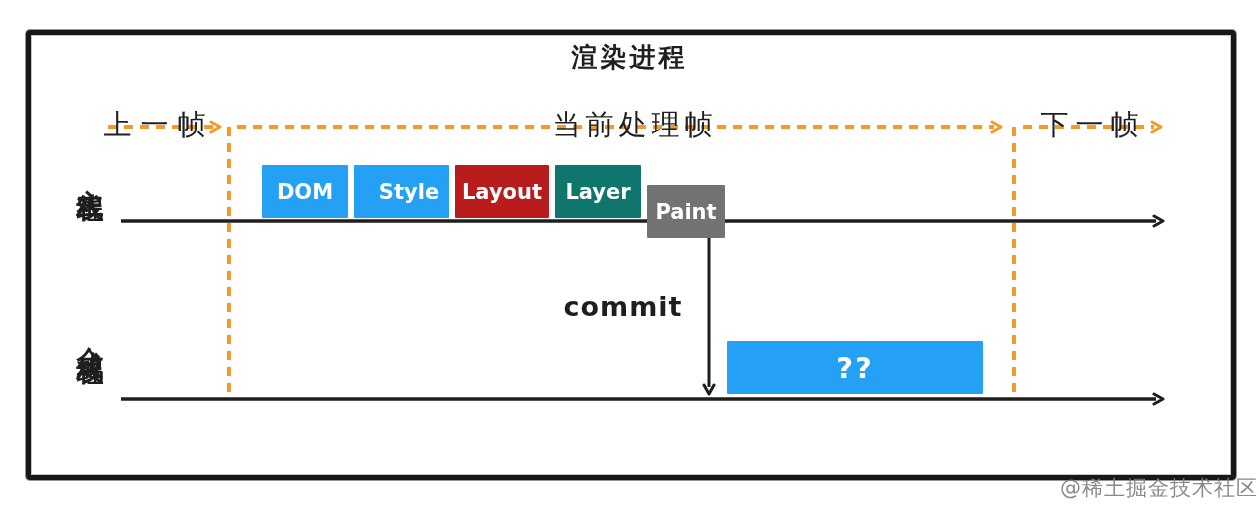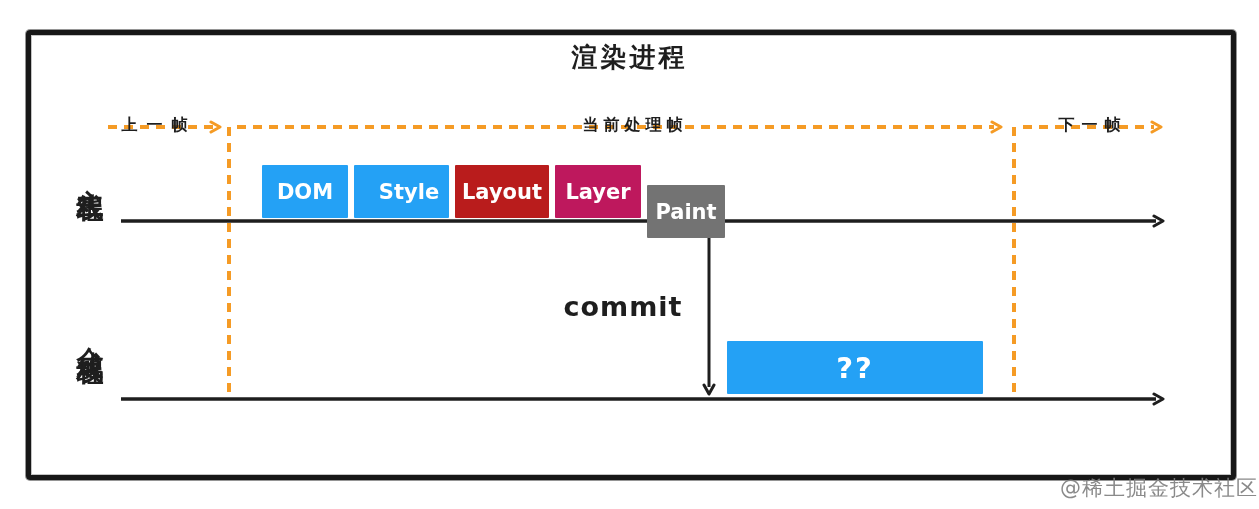--- a/index.html
+++ b/index.html
@@ -17,21 +17,21 @@
     box-shadow:0 0 0 1px rgba(20,20,20,.45), inset 0 0 0 1px rgba(20,20,20,.25);
     box-sizing:border-box;z-index:0;
   }
   svg.lines{position:absolute;left:0;top:0;z-index:1;}
   .title{
     position:absolute;left:0;right:0;top:40px;text-align:center;
     font-size:26px;font-weight:600;letter-spacing:3px;z-index:2;
   }
   .frame-label{
     position:absolute;top:110px;height:30px;line-height:30px;
-    font-size:16px;font-weight:700;text-align:center;z-index:2;
+    font-size:28px;font-weight:400;text-align:center;z-index:2;
     letter-spacing:9px;white-space:nowrap;
   }
   .frame-label.prev{left:100px;width:118px;}
   .frame-label.cur{left:552px;width:166px;letter-spacing:5px;}
   .frame-label.next{left:1040px;width:106px;letter-spacing:7px;}
   .thread-label{
     position:absolute;left:70px;width:40px;z-index:2;
     writing-mode:vertical-rl;text-orientation:upright;
     font-size:27px;font-weight:600;letter-spacing:5px;line-height:40px;
     text-align:center;
@@ -97,21 +97,21 @@
   <div class="frame-label cur">当前处理帧</div>
   <div class="frame-label next">下一帧</div>
 
   <div class="thread-label main">主线程</div>
   <div class="thread-label compositor">合成线程</div>
 
   <div class="stages">
     <div class="stage" style="width:86px;background:#24A1F5;">DOM</div>
     <div class="stage" style="width:80px;background:#24A1F5;padding-left:15px;">Style</div>
     <div class="stage" style="width:94px;background:#b91c1c;">Layout</div>
-    <div class="stage" style="width:86px;background:#be185d;">Layer</div>
+    <div class="stage" style="width:86px;background:#0f766e;">Layer</div>
     <div class="stage" style="width:78px;background:#737373;margin-top:20px;">Paint</div>
   </div>
 
   <div class="commit-label">commit</div>
 
   <div class="compositor-task" style="background:#24A1F5;">??</div>
 
   <div class="watermark">@稀土掘金技术社区</div>
 
 </div>

